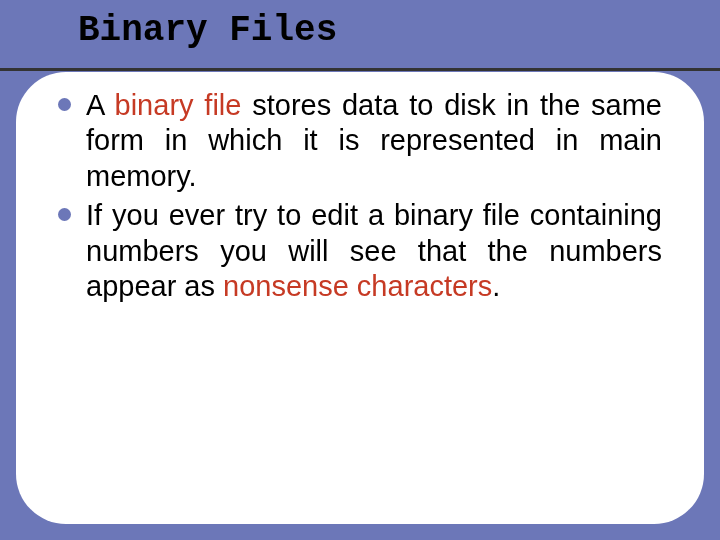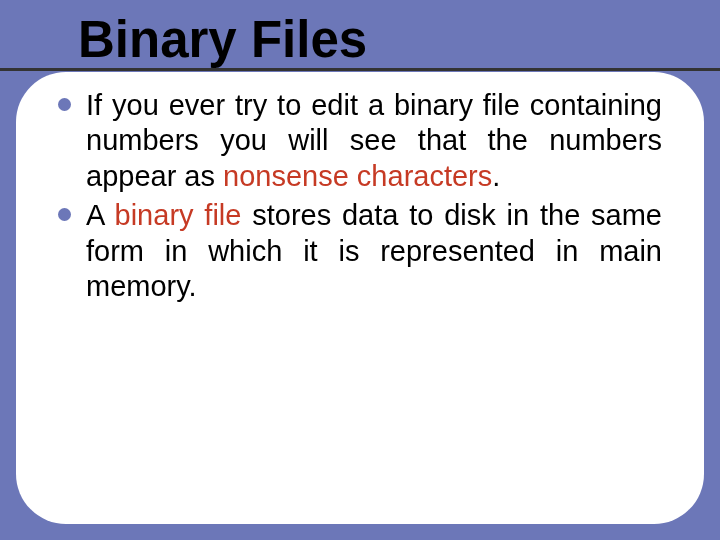--- a/index.html
+++ b/index.html
@@ -14,23 +14,24 @@
   .slide {
     position: relative;
     width: 720px;
     height: 540px;
     background: #6c77b8;
   }
   .title {
     position: absolute;
     top: 10px;
     left: 78px;
-    font-size: 51px;
+    font-size: 36px;
     font-weight: bold;
     color: #000;
+    font-family: Liberation Mono, monospace;
   }
   .hr {
     position: absolute;
     top: 68px;
     left: 0;
     width: 720px;
     height: 3px;
     background: #333;
   }
   .card {
@@ -78,22 +79,22 @@
 <body>
 
 <div class="slide">
   <div class="title">Binary Files</div>
   <div class="hr"></div>
   <div class="card">
     <div class="body">
       <ul>
         <li>
           <span class="bullet"></span>
-          <span> If you ever try to edit a binary file containing numbers you will see that the numbers appear as </span><span class="red">nonsense characters</span><span>.</span>
+          <span>A </span><span class="red">binary file</span><span> stores data to disk in the same form in which it is represented in main memory.</span>
         </li>
         <li>
           <span class="bullet"></span>
-          <span>A </span><span class="red">binary file</span><span> stores data to disk in the same form in which it is represented in main memory.</span>
+          <span> If you ever try to edit a binary file containing numbers you will see that the numbers appear as </span><span class="red">nonsense characters</span><span>.</span>
         </li>
       </ul>
     </div>
   </div>
 </div>
 
 </body></html>

